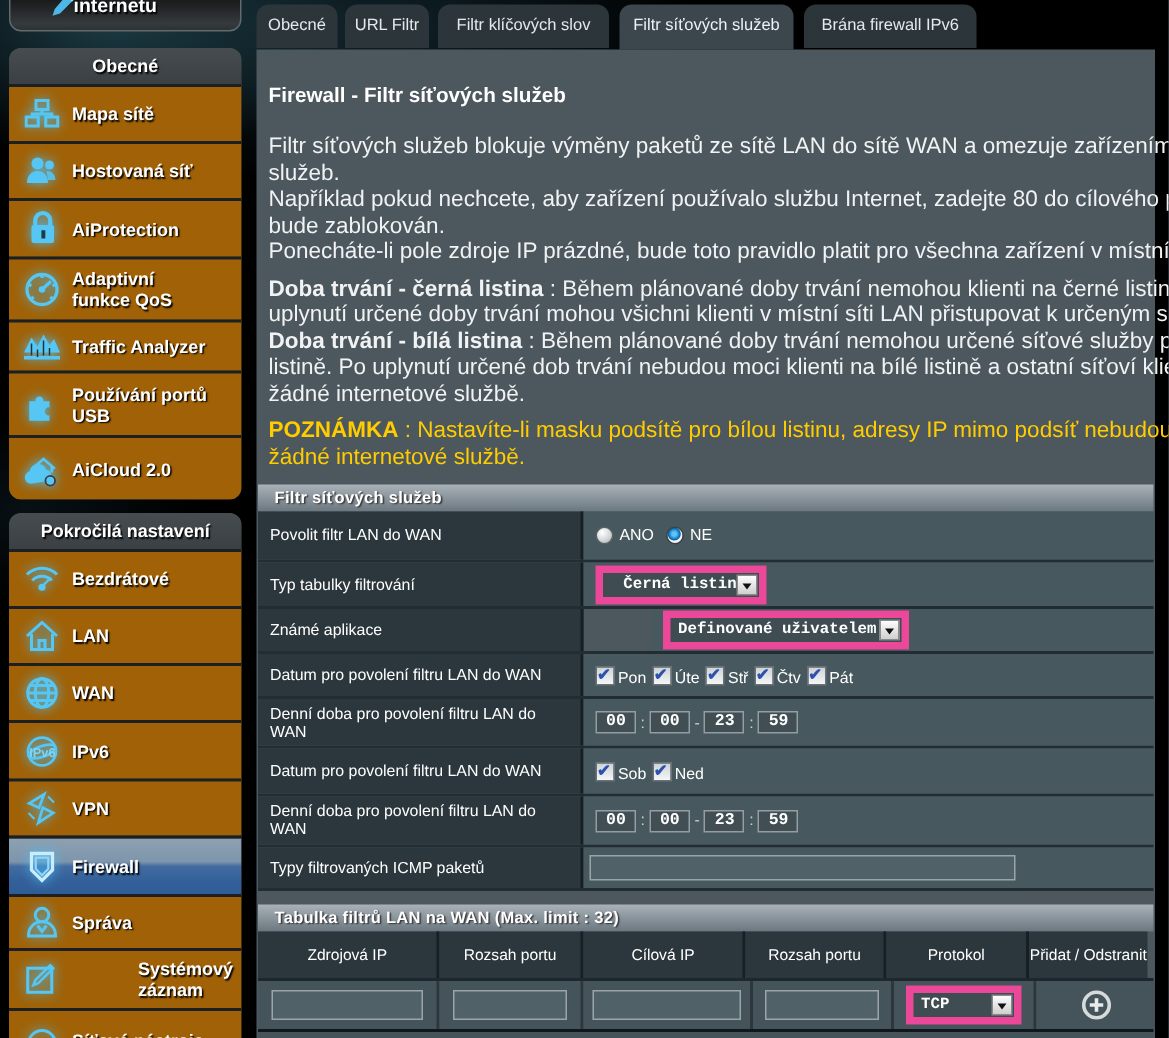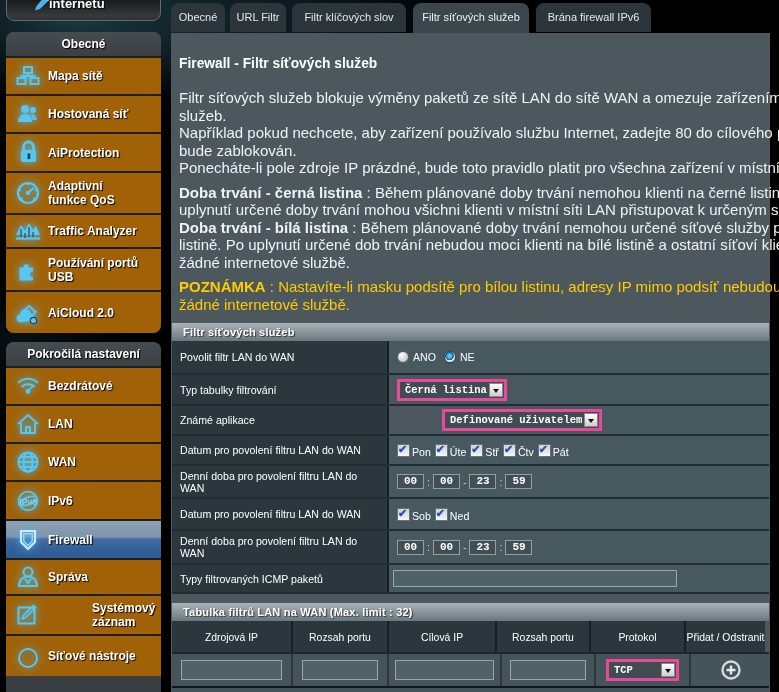--- a/index.html
+++ b/index.html
@@ -61,21 +61,21 @@
   padding-left:8px;border-right:2px solid #161f24;display:flex;align-items:center;}
 .frow .val{flex:1;background:#47585f;display:flex;align-items:center;padding-left:8px;color:#fff;font-size:10.6px;}
 
 .rad{display:inline-block;width:10px;height:10px;border-radius:50%;
   background:radial-gradient(circle at 35% 30%,#fff,#cfd4d6 60%,#9aa1a5);
   border:1px solid #5a6165;vertical-align:middle;}
 .rad.on{background:radial-gradient(circle at 45% 40%,#5fc2f2 0 1.5px,#1583cf 3.2px,#0a5fa4 4px,#f2f5f6 4.6px);border-color:#3c4347;}
 .cb{display:inline-block;width:11px;height:11px;background:linear-gradient(#cdd2d6,#f4f6f7);
   border:1px solid #6b7276;position:relative;vertical-align:middle;}
 .cb:after{content:"✔";position:absolute;left:0px;top:-2px;font-size:11px;color:#2d52aa;font-weight:bold;}
-.sel1{position:relative;height:16px;background:#3f4c52;border:3px solid #ec4899;
+.sel1{position:relative;height:16px;background:#3f4c52;border:5px solid #ec4899;
   color:#fff;font-family:"Liberation Mono",monospace;font-weight:bold;font-size:10.5px;
   line-height:16px;padding-left:5px;box-sizing:content-box;white-space:nowrap;}
 .sel1 .ar{position:absolute;right:1px;top:1px;width:14px;height:14px;
   background:linear-gradient(#fdfdfd,#cfcfcf);border:1px solid #8a8a8a;box-sizing:border-box;}
 .sel1 .ar:after{content:"";position:absolute;left:3px;top:5px;border:3px solid transparent;
   border-top:4px solid #111;}
 .tin{display:inline-block;width:19px;height:13px;background:#414e54;border:1px solid #939da2;
   color:#fff;font-family:"Liberation Mono",monospace;font-weight:bold;font-size:11px;
   line-height:13px;padding-left:6px;vertical-align:middle;}
 .sep{color:#ccd2d5;font-size:10.6px;margin:0 3px;vertical-align:middle;}
@@ -120,21 +120,21 @@
   <div id="ftable">
     <div class="frow" style="height:32px;">
       <div class="lbl">Povolit filtr LAN do WAN</div>
       <div class="val">
           <span class="rad"></span>
           <span style="margin:0 8px 0 4px;">ANO</span>
           <span class="rad on"></span>
           <span style="margin-left:4px;">NE</span>
         </div>
     </div>
-    <div class="frow" style="height:29px;">
+    <div class="frow" style="height:29px;text-align:center;">
       <div class="lbl">Typ tabulky filtrování</div>
       <div class="val">
           <div class="sel1" style="width:99px;">Černá listina<span class="ar"></span></div>
         </div>
     </div>
     <div class="frow" style="height:28px;gap:45px;">
       <div class="lbl">Známé aplikace</div>
       <div class="val">
           <div class="sel1" style="width:149px;">Definované uživatelem<span class="ar"></span></div>
         </div>
@@ -369,20 +369,32 @@
           <svg width="26" height="24" viewBox="0 0 26 24">
             <g fill="none" stroke="#56c7f5" stroke-width="1.8">
               <circle cx="13" cy="12" r="9.3"></circle>
               <ellipse cx="13" cy="12" rx="9.3" ry="3.6" transform="rotate(-20 13 12)"></ellipse>
             </g>
             <text x="4.5" y="15.5" font-family="Liberation Sans,sans-serif" font-size="8.5" font-weight="bold" fill="#7fd4f7">IPv6</text>
           </svg>
         </span>
       <span class="tx">IPv6</span>
     </div>
+    <div class="mi" style="height:36px;">
+      <span class="ic">
+          <svg width="24" height="24" viewBox="0 0 24 24">
+            <g fill="none" stroke="#56c7f5" stroke-width="1.8">
+              <path d="M13.5 2.5 L3.5 8.5 L10 11.5 Z"></path>
+              <path d="M9.5 21.5 L19.5 15 L12.5 11.5 Z"></path>
+              <path d="M3 15l4 4M16 4l4 4" stroke-width="1.4"></path>
+            </g>
+          </svg>
+        </span>
+      <span class="tx">VPN</span>
+    </div>
     <div class="mi sel" style="height:37px;">
       <span class="ic">
           <svg width="20" height="24" viewBox="0 0 20 24">
             <path d="M3 3 h14 v11 l-7 7 -7-7 z" fill="none" stroke="#c9ecff" stroke-width="2.2"></path>
             <path d="M5.8 5.8 h8.4 v7.4 l-4.2 4.4 -4.2-4.4 z" fill="none" stroke="#8fd6ff" stroke-width="1.5"></path>
           </svg>
         </span>
       <span class="tx">Firewall</span>
     </div>
     <div class="mi" style="height:34px;">

